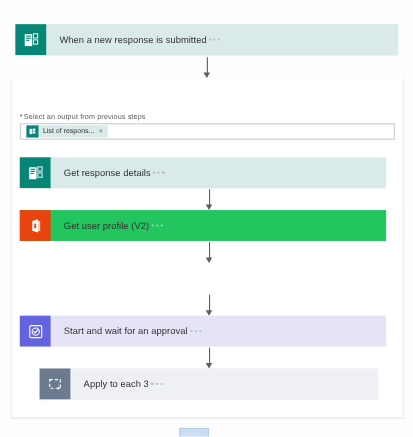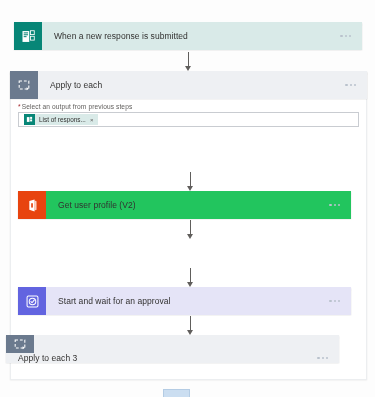--- a/index.html
+++ b/index.html
@@ -47,21 +47,21 @@
     min-width: 28px;
     height: 28px;
     display: flex;
     align-items: center;
     justify-content: center;
   }
   .card .card-body {
     flex: 1;
     display: flex;
     align-items: center;
-    justify-content: space-between;
+    justify-content: flex-start;
     padding: 0 9px 0 12px;
     min-width: 0;
   }
   .card .card-title {
     font-size: 8.5px;
     color: #323130;
     letter-spacing: 0.05px;
     white-space: nowrap;
     overflow: hidden;
     text-overflow: ellipsis;
@@ -221,56 +221,62 @@
       </div>
     </div>
 
     <div class="arrow" style="left:182px; top:52px; height:19px;">
       <div class="shaft"></div>
       <div class="head"></div>
     </div>
 
     <div class="scope" style="left:10px; top:71px; width:357px; height:309px;"></div>
 
-    <div class="card bg-gray" style="left:10px; top:71px; width:357px;">
-      <div class="icon-box ic-loop">
-        <svg width="14" height="14" viewBox="0 0 16 16">
-          <rect x="2.5" y="3.5" width="11" height="9" fill="none" stroke="#ffffff" stroke-width="1.2" stroke-dasharray="3.2 2.2"></rect>
-          <path d="M11.0 10.6 L13.6 12.4 L11.0 14.0 Z" fill="#ffffff"></path>
-        </svg>
-      </div>
-      <div class="card-body">
-        <span class="card-title">Apply to each</span>
-        <span class="ellipsis-menu">
-          <i></i>
-            <i></i>
-            <i></i>
-        </span>
-      </div>
-    </div>
 
     <div class="field-wrap" style="left:18px; top:103px; width:341px;">
       <div class="field-label">
         <span class="req">*</span><span>Select an output from previous steps</span>
       </div>
       <div class="field-input">
         <span class="token">
           <span class="tok-icon">
             <svg width="7" height="7" viewBox="0 0 16 16">
               <rect x="2" y="2.5" width="6" height="11" fill="#ffffff"></rect>
               <rect x="9.4" y="2" width="4.6" height="4.6" fill="#ffffff"></rect>
               <rect x="9.4" y="7.8" width="4.6" height="4.6" fill="#ffffff"></rect>
             </svg>
           </span>
           <span class="tok-text">List of respons...</span>
           <span class="tok-close">×</span>
         </span>
       </div>
     </div>
 
+    <div class="card bg-teal" style="left:18px; top:143px; width:333px;">
+      <div class="icon-box ic-forms">
+        <svg width="15" height="15" viewBox="0 0 16 16">
+          <rect x="1.6" y="2.2" width="7.2" height="11.6" fill="#ffffff"></rect>
+          <rect x="2.9" y="3.6" width="4.6" height="1.1" fill="#078677"></rect>
+          <rect x="2.9" y="5.6" width="4.6" height="1.1" fill="#078677"></rect>
+          <rect x="2.9" y="7.6" width="3.0" height="1.1" fill="#078677"></rect>
+          <rect x="9.6" y="1.4" width="5.0" height="5.0" fill="#ffffff"></rect>
+          <rect x="9.6" y="7.3" width="5.0" height="5.0" fill="#ffffff"></rect>
+          <rect x="10.5" y="2.3" width="3.2" height="3.2" fill="#078677"></rect>
+          <rect x="10.5" y="8.2" width="3.2" height="3.2" fill="#078677"></rect>
+        </svg>
+      </div>
+      <div class="card-body">
+        <span class="card-title">Get response details</span>
+        <span class="ellipsis-menu">
+          <i></i>
+            <i></i>
+            <i></i>
+        </span>
+      </div>
+    </div>
 
     <div class="arrow" style="left:184px; top:172px; height:19px;">
       <div class="shaft"></div>
       <div class="head"></div>
     </div>
 
     <div class="card bg-orange" style="left:18px; top:191px; width:333px;">
       <div class="icon-box ic-office">
         <svg width="15" height="15" viewBox="0 0 16 16">
           <path d="M4.6 3.2 L10.2 1.5 L10.2 14.3 L4.6 12.6 Z" fill="#ffffff"></path>
@@ -315,21 +321,21 @@
             <i></i>
         </span>
       </div>
     </div>
 
     <div class="arrow" style="left:184px; top:316px; height:19px;">
       <div class="shaft"></div>
       <div class="head"></div>
     </div>
 
-    <div class="card bg-gray" style="left:6px; top:335px; width:333px;flex-direction:column;">
+    <div class="card bg-gray" style="left:36px; top:335px; width:308px;">
       <div class="icon-box ic-loop">
         <svg width="14" height="14" viewBox="0 0 16 16">
           <rect x="2.5" y="3.5" width="11" height="9" fill="none" stroke="#ffffff" stroke-width="1.2" stroke-dasharray="3.2 2.2"></rect>
           <path d="M11.0 10.6 L13.6 12.4 L11.0 14.0 Z" fill="#ffffff"></path>
         </svg>
       </div>
       <div class="card-body">
         <span class="card-title">Apply to each 3</span>
         <span class="ellipsis-menu">
           <i></i>

